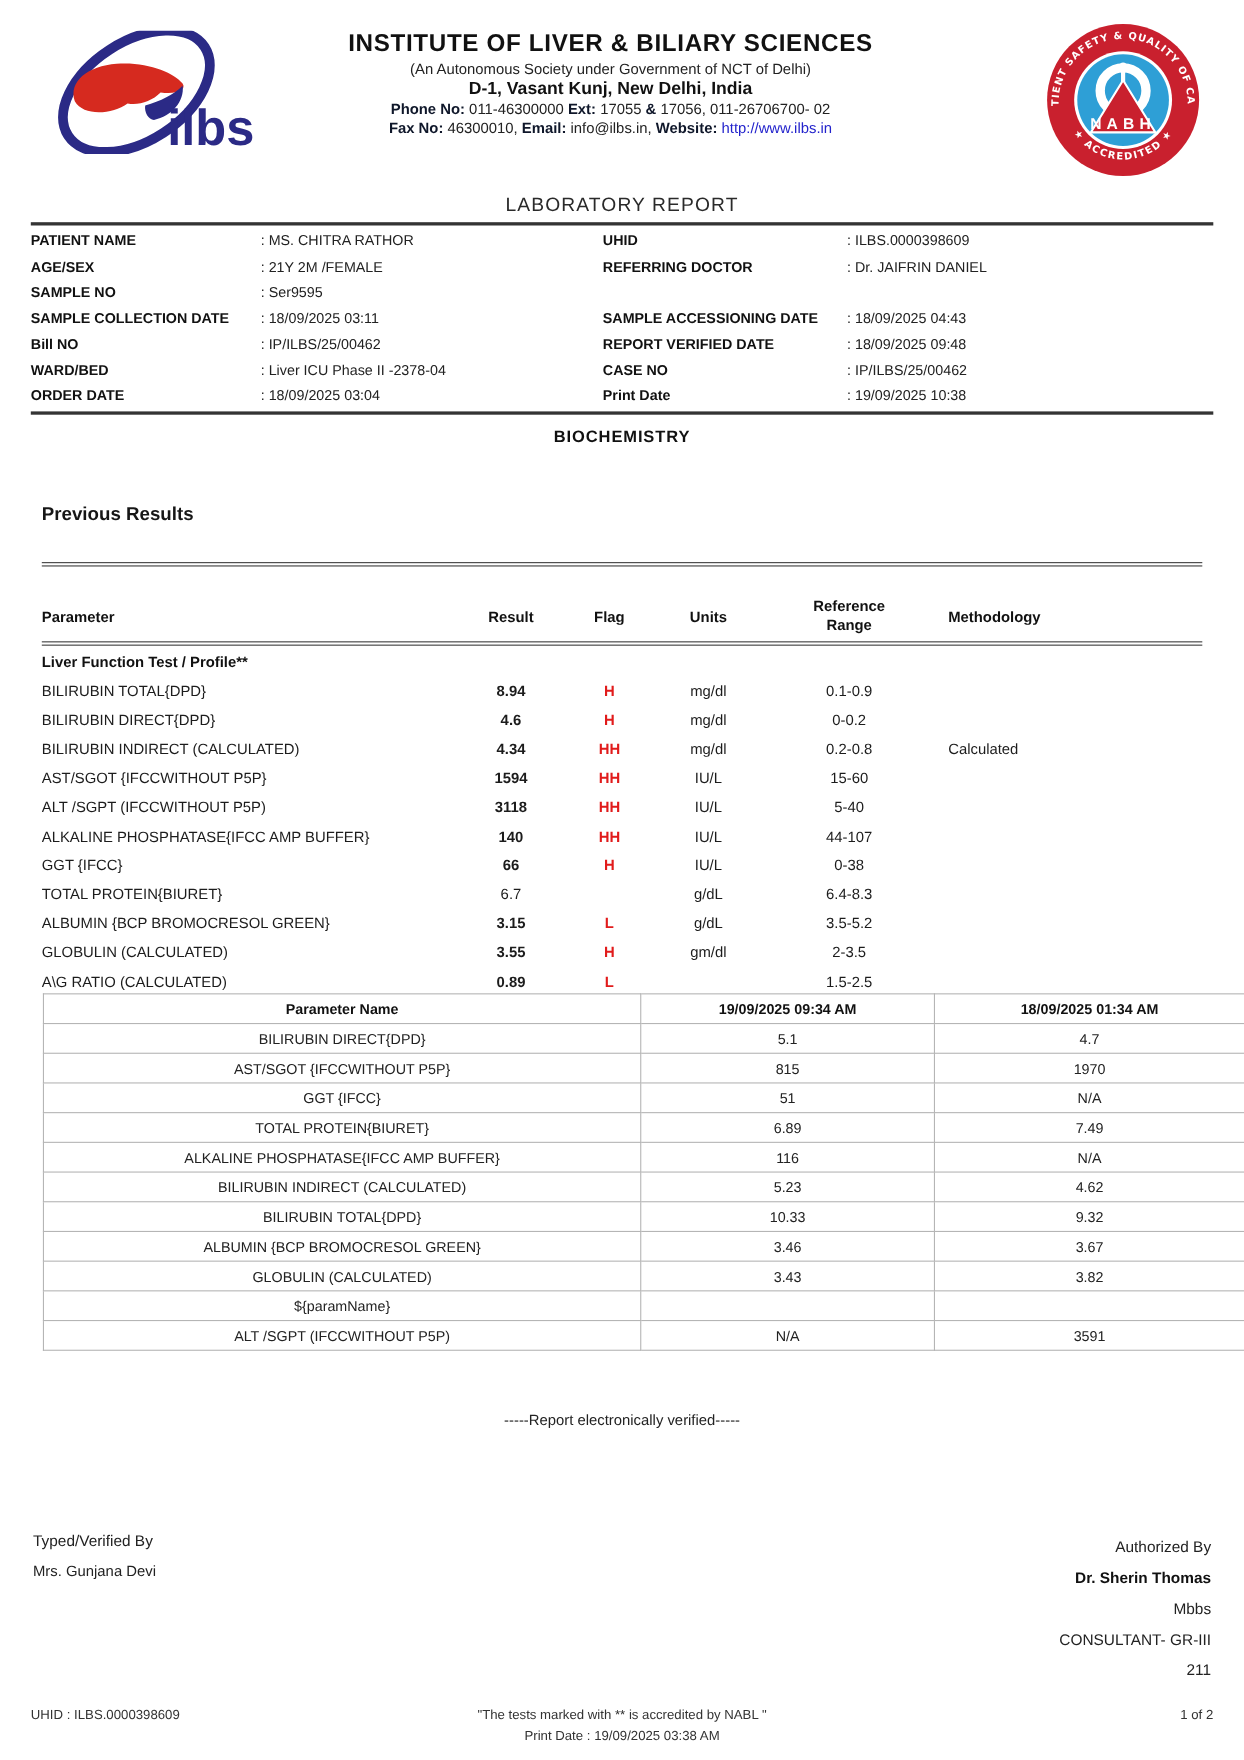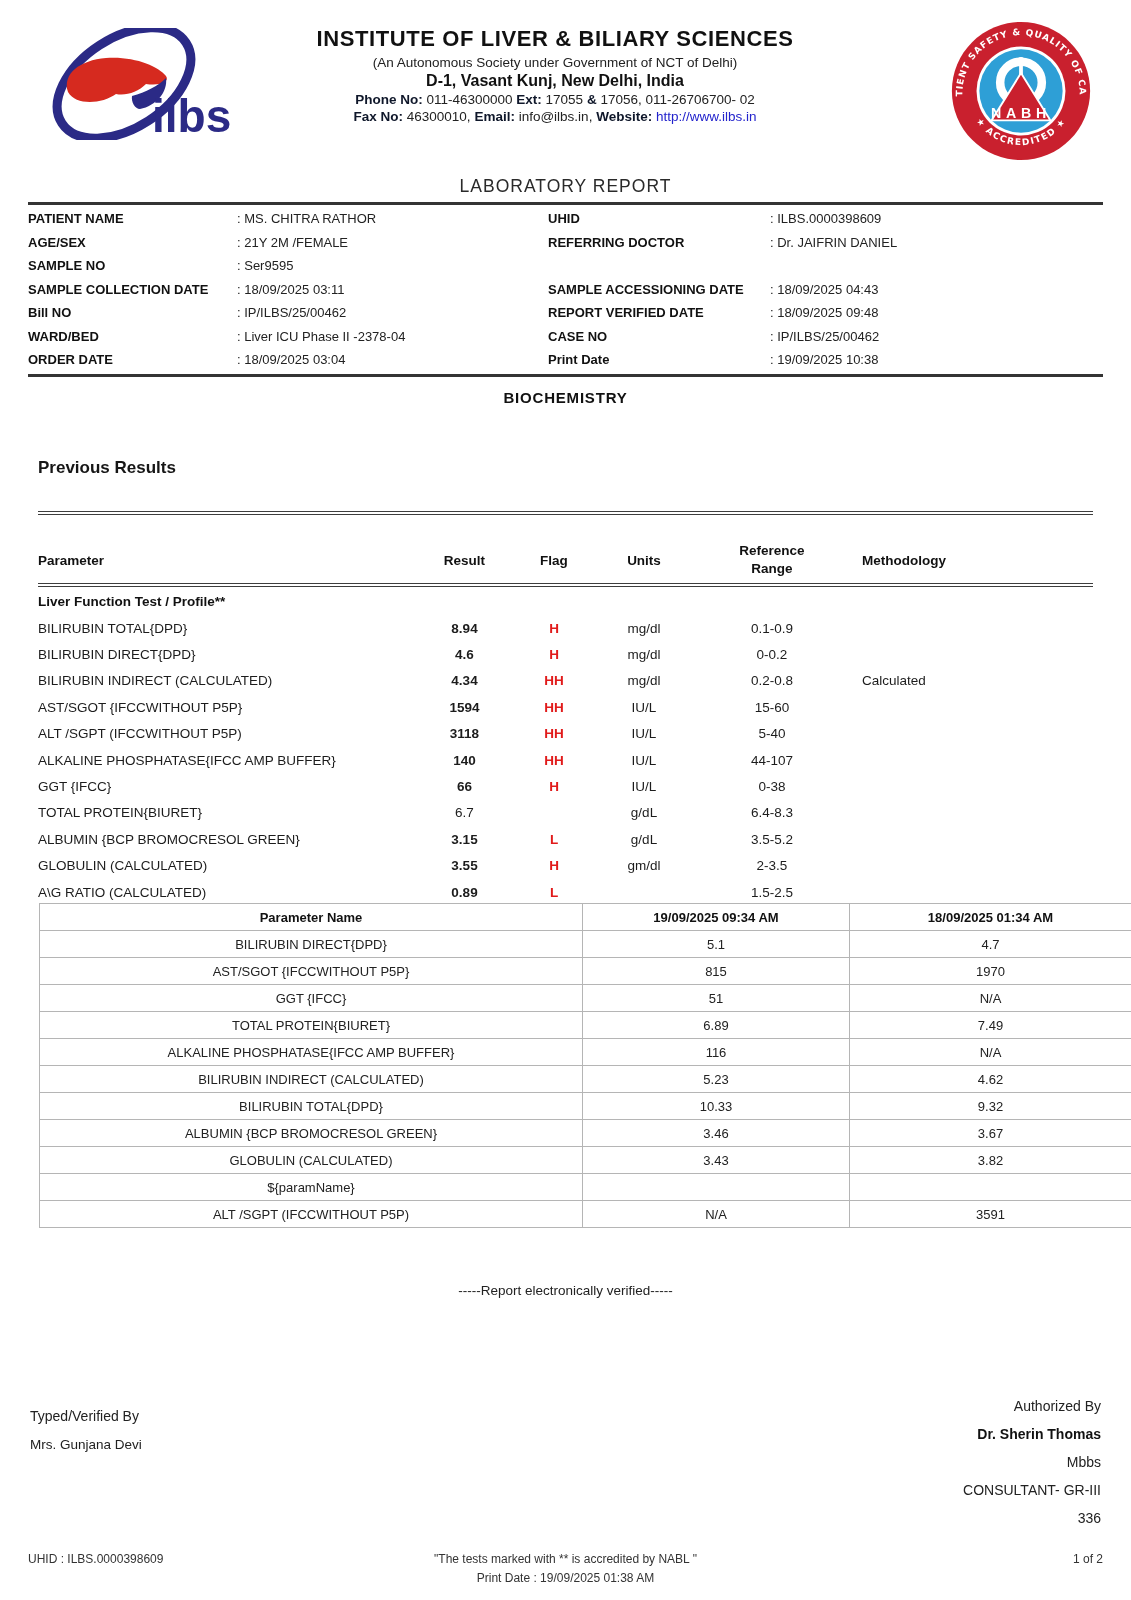--- a/index.html
+++ b/index.html
@@ -51,21 +51,21 @@
   
   .cmp{position:absolute;top:903px;left:39px;width:1053px;border-collapse:collapse;
        font-size:13px;color:#222;table-layout:fixed;}
   .cmp th,.cmp td{border:1px solid #b5b5b5;height:26px;text-align:center;padding:0 6px;overflow:hidden;}
   .cmp th{font-weight:700;color:#111;}
   .cmp .w1{width:530px;} .cmp .w2{width:254px;} .cmp .w3{width:269px;}
 
   .verified-note{position:absolute;top:1283px;left:0;width:100%;text-align:center;font-size:13.5px;color:#222;}
 
   
-  .sig-left{position:absolute;left:30px;top:1392px;font-size:14px;color:#222;margin-top:16px;}
+  .sig-left{position:absolute;left:30px;top:1392px;font-size:14px;color:#222;}
   .sig-left .name{margin-top:13px;font-size:13.5px;}
   .sig-right{position:absolute;right:30px;top:1392px;text-align:right;font-size:14px;color:#222;}
   .sig-right div{line-height:28px;}
   .sig-right .doc{font-weight:700;color:#111;}
   .foot-uhid{position:absolute;left:28px;top:1552px;font-size:12px;color:#333;}
   .foot-note{position:absolute;left:0;top:1552px;width:100%;text-align:center;font-size:12px;color:#333;}
   .foot-print{position:absolute;left:0;top:1571px;width:100%;text-align:center;font-size:12px;color:#333;}
   .foot-page{position:absolute;right:28px;top:1552px;font-size:12px;color:#333;}
 </style>
 </head>
@@ -364,21 +364,21 @@
 
   <div class="sig-left">
     <div>Typed/Verified By</div>
     <div class="name">Mrs. Gunjana Devi</div>
   </div>
   <div class="sig-right">
     <div>Authorized By</div>
     <div class="doc">Dr. Sherin Thomas</div>
     <div>Mbbs</div>
     <div>CONSULTANT- GR-III</div>
-    <div>336</div>
+    <div>211</div>
   </div>
 
   <div class="foot-uhid">UHID : ILBS.0000398609</div>
   <div class="foot-note">"The tests marked with ** is accredited by NABL "</div>
-  <div class="foot-print">Print Date : 19/09/2025 01:38 AM</div>
+  <div class="foot-print">Print Date : 19/09/2025 03:38 AM</div>
   <div class="foot-page">1 of 2</div>
 
 </div>
 
 </body></html>

